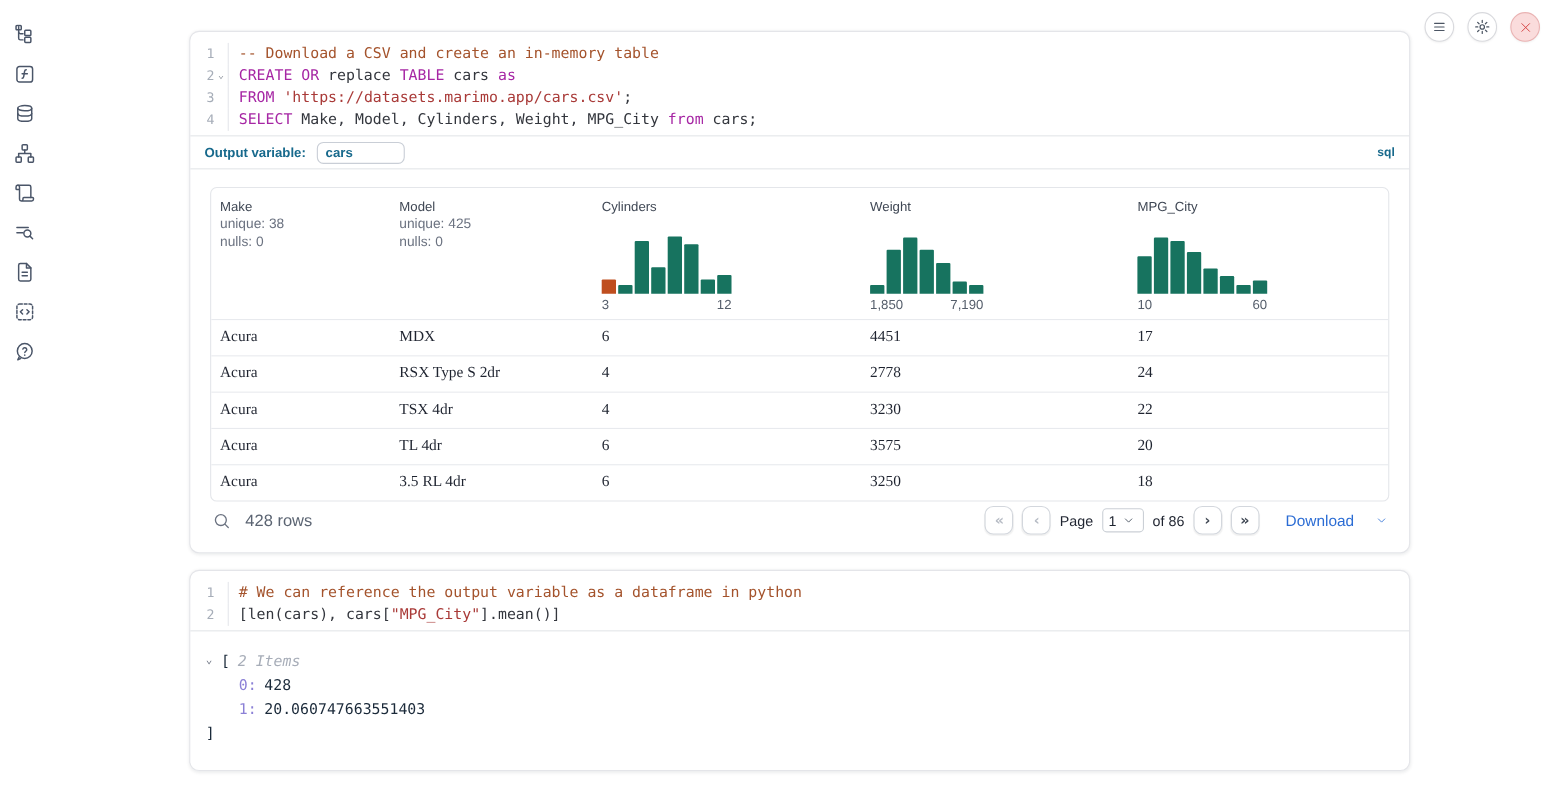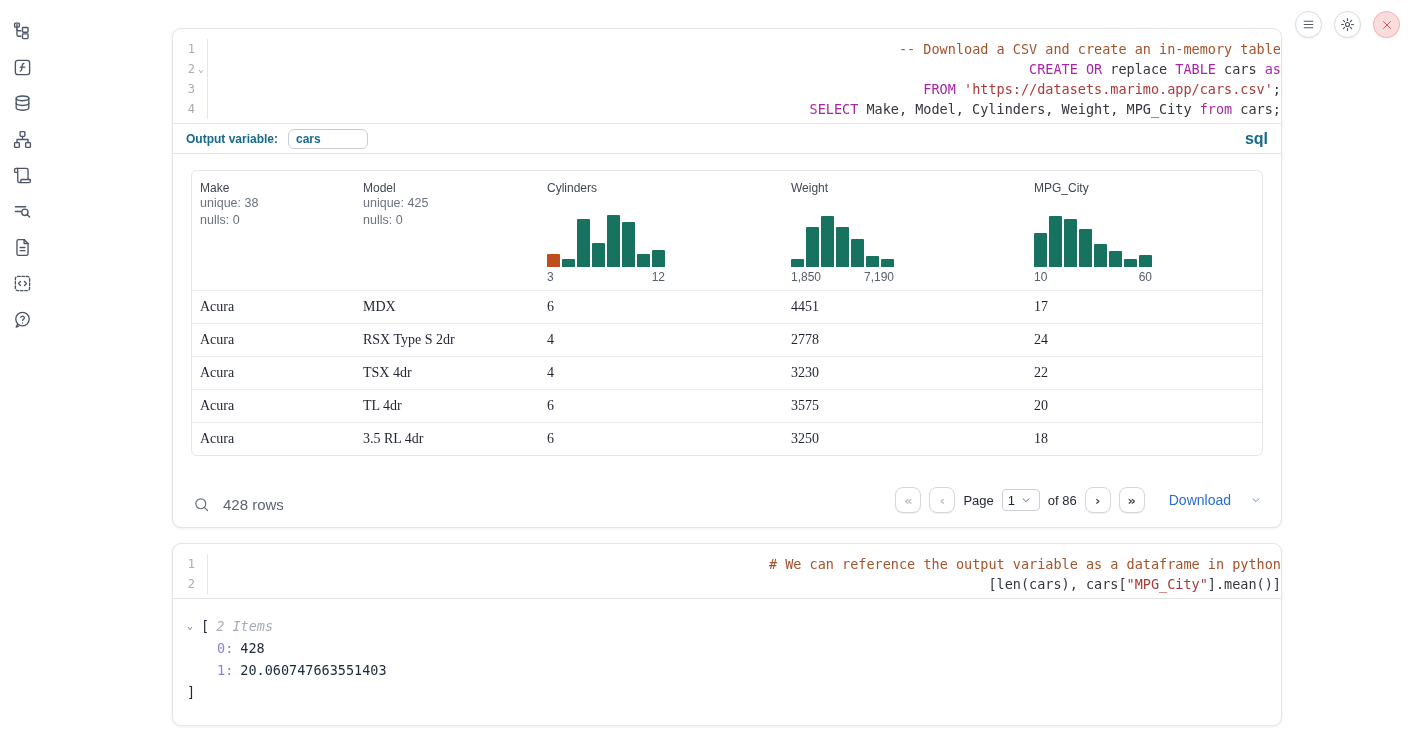--- a/index.html
+++ b/index.html
@@ -26,52 +26,52 @@
   .cell { border:1px solid #e4e5e9; border-radius:9px; background:#fff;
           box-shadow:0 1px 3px rgba(15,23,42,.08); }
   #cell1 { margin-top:28px; }
   #cell2 { margin-top:15px; min-height:182px; }
 
   
   .code-area { padding:10px 0 4px 0; }
   .code-line { display:flex; line-height:20px; font-family:"DejaVu Sans Mono","Liberation Mono",monospace; font-size:13.5px; }
   .ln { width:22px; text-align:right; color:#a6adb8; font-size:12px; line-height:20px; flex:none; }
   .fold { width:12px; text-align:center; color:#8a909a; font-size:9px; line-height:20px; flex:none; }
-  .code-text { border-left:1px solid #e5e7eb; padding-left:9px; flex:1; white-space:pre;text-align:right; }
+  .code-text { border-left:1px solid #e5e7eb; padding-left:9px; flex:1; white-space:pre; }
   .tk-kw { color:#a626a4; }
   .tk-str { color:#a93a38; }
   .tk-comment { color:#a4532c; }
   .tk-pl { color:#33363d; }
 
   
   .outvar-bar { border-top:1px solid #e3e5e9; border-bottom:1px solid #e3e5e9; height:31px;
                 display:flex; align-items:center; padding:0 13px; }
   .outvar-label { color:#17698c; font-weight:bold; font-size:12px; }
   .outvar-input { margin-left:10px; width:80px; height:20px; border:1px solid #c9ced6; border-radius:6px;
                   font-family:"Liberation Sans",sans-serif; font-size:12px; font-weight:bold; color:#17698c;
                   padding:0 7px; outline:none; }
-  .lang-badge { margin-left:auto; color:#17698c; font-weight:bold; font-size:16px; }
+  .lang-badge { margin-left:auto; color:#17698c; font-weight:bold; font-size:11px; }
 
   
   .cell-output { padding:16px 18px 14px 18px; }
   .data-table { border:1px solid #e4e6ea; border-radius:6px; overflow:hidden; }
   .t-grid { display:grid; grid-template-columns:163px 184px 244px 243px 1fr; }
   .th { padding:10px 8px 6px 8px; }
   .col-label { font-size:12px; color:#3f4754; font-weight:500; }
   .stats { margin-top:0; }
   .stat { font-size:12.5px; color:#6b7280; line-height:17px; }
   .hist { margin-top:20px; }
   .bars { display:flex; align-items:flex-end; gap:2px; height:52px; }
   .bar { width:13px; flex:none; border-radius:1px 1px 0 0; }
   .axis { display:flex; justify-content:space-between; font-size:12px; color:#555e6b; margin-top:3px; }
   .tr { height:33px; border-top:1px solid #e8eaee; align-items:center; font-size:14px; color:#1f2430; }
   .td { padding-left:8px; overflow:hidden; white-space:nowrap;font-family:Liberation Serif, serif; }
 
   
-  .table-footer { display:flex; align-items:flex-end; margin-top:27px; padding:0 2px; height:30px; }
+  .table-footer { display:flex; align-items:center; margin-top:2px; padding:0 2px; height:30px; }
   .tf-left { display:flex; align-items:center; gap:13px; color:#5b6472; font-size:15px; }
   .tf-left svg { stroke:#6b7280; fill:none; stroke-width:1.7; stroke-linecap:round; }
   .tf-right { margin-left:auto; display:flex; align-items:center; gap:8px; }
   .pg-btn { width:26px; height:26px; border:1px solid #d3d7dd; border-radius:8px; background:#fff;
             box-shadow:0 1px 1px rgba(0,0,0,.06); display:flex; align-items:center; justify-content:center;
             font-size:13px; color:#424a56; font-weight:bold; font-family:"DejaVu Sans",sans-serif; }
   .pg-btn.disabled { color:#b7bcc5; }
   .pg-text { font-size:13px; color:#1f2430; }
   .pg-select { height:22px; min-width:38px; border:1px solid #cbd0d6; border-radius:4px; display:flex;
                align-items:center; padding:0 5px; gap:6px; font-size:13px; color:#1f2430; background:#fff; }

